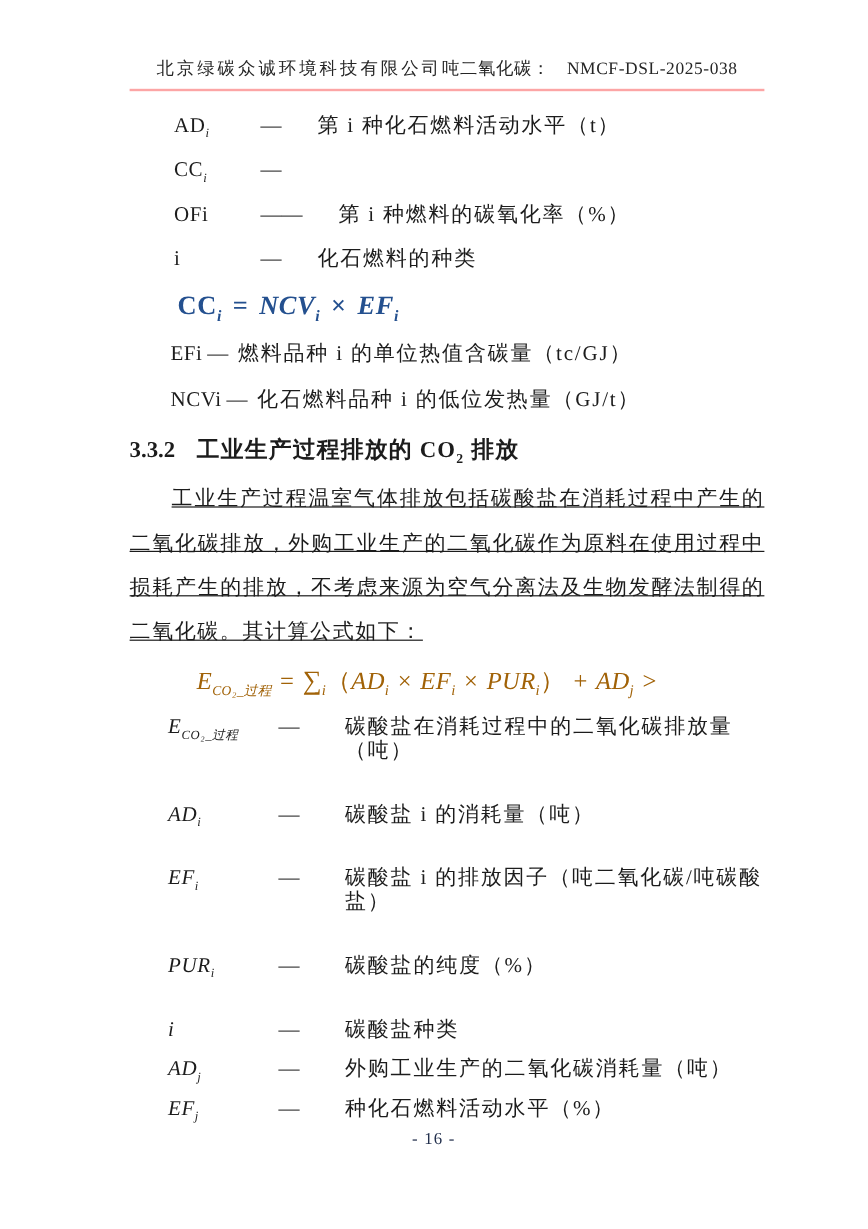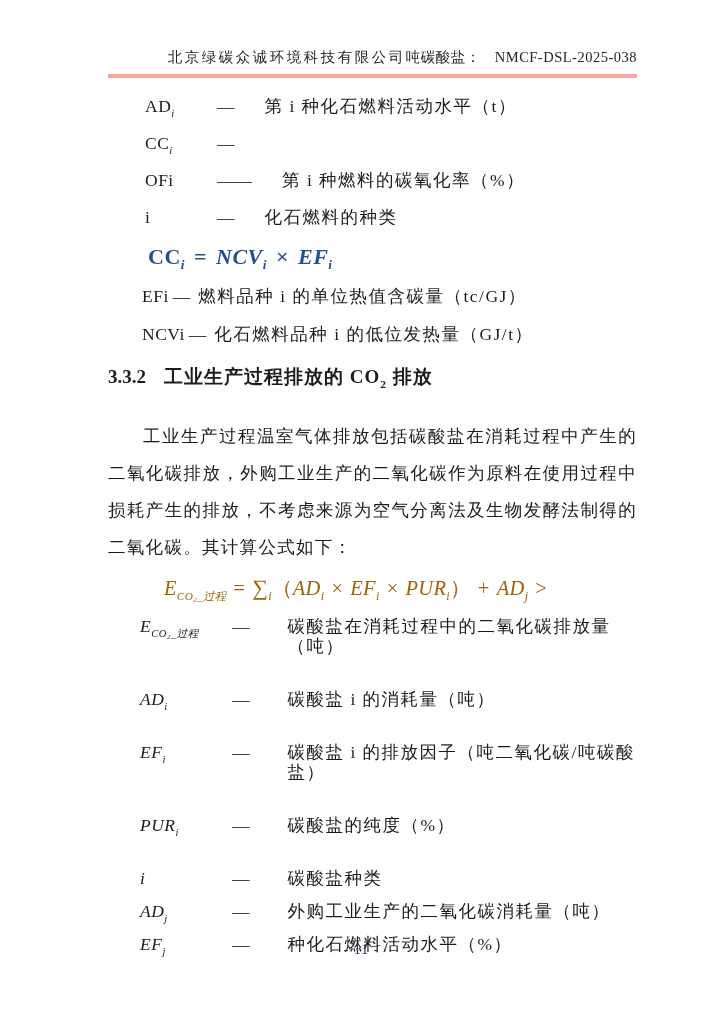--- a/index.html
+++ b/index.html
@@ -7,22 +7,22 @@
   html,body { background:#ffffff; }
   .page {
     position:relative; width:723px; height:1024px; margin:0 auto;
     background:#ffffff; overflow:hidden;
     font-family:"Liberation Serif","DejaVu Serif",serif;
     color:var(--ink);
     padding:48px 86px 0 108px;
   }
   
   .hdr {
-    display:flex; justify-content:flex-end; align-items:flex-end;
-    border-bottom:4px solid #fca5a5; padding-bottom:7px;
+    display:flex; justify-content:center; align-items:flex-end;
+    border-bottom:2px solid #fca5a5; padding-bottom:7px;
     font-size:14.5px; color:#262626;
   }
   .hdr-left { letter-spacing:2.5px; }
   .hdr-right { letter-spacing:0.5px; }
   .hdr-right .code { margin-left:10px; }
   
   .block-a { margin:18px 0 0 37px; font-size:17.5px; }
   .defrow { display:flex; align-items:baseline; margin-bottom:17px; line-height:20px;gap:16px; }
   .block-a .sym { display:inline-block; min-width:56px; letter-spacing:0.5px; }
   .dash { margin-right:14px; white-space:nowrap; }
@@ -40,22 +40,22 @@
   .formula-cc .op { margin:0 9px; font-style:normal; }
   
   .inline-def { margin:0 0 18px 34px; font-size:17.5px; line-height:20px; }
   .inline-def .sym { letter-spacing:0.5px; }
   .inline-def .dash { margin:0 8px 0 4px; }
   
   .heading { margin:20px 0 0 0; font-size:19px; font-weight:bold; letter-spacing:1px; }
   .heading .num { margin-right:18px; letter-spacing:0; }
   
   .para {
-    margin-top:28px; font-size:17.5px; line-height:37px;
-    text-align:justify; letter-spacing:1.3px; text-indent:2em;
+    margin-top:9px; font-size:17.5px; line-height:37px;
+    text-align:justify; letter-spacing:1.3px; text-indent:2em;text-decoration:underline;
   }
   
   .formula-e {
     margin:8px 0 14px 56px; font-size:20.5px; font-style:italic; color:#a16207;
     letter-spacing:0.3px;
   }
   .formula-e .op { margin:0 7px; font-style:normal; }
   .formula-e .paren { font-style:normal; }
   .formula-e .sigma { font-style:normal; font-size:22px; }
   .formula-e sub.big { font-size:0.55em; }
@@ -73,21 +73,21 @@
   }
 </style>
 </head>
 <body>
 
 <div class="page">
 
   <header class="hdr">
     <span class="hdr-left">北京绿碳众诚环境科技有限公司</span>
     <span class="hdr-right">
-      <span>吨碳酸盐：</span>
+      <span>吨二氧化碳：</span>
       <span class="code">NMCF-DSL-2025-038</span>
     </span>
   </header>
 
   <section class="block-a">
     <div class="defrow">
       <span class="sym"><span>AD</span><sub>i</sub></span>
       <span class="dash">—</span>
       <span class="desc">第 i 种化石燃料活动水平（t）</span>
     </div>
@@ -160,15 +160,15 @@
       <span class="dash">—</span>
       <span class="desc">外购工业生产的二氧化碳消耗量（吨）</span>
     </div>
     <div class="defrow tight">
       <span class="sym"><span>EF</span><sub>j</sub></span>
       <span class="dash">—</span>
       <span class="desc">种化石燃料活动水平（%）</span>
     </div>
   </section>
 
-  <div class="footer">- 11 -</div>
+  <div class="footer">- 16 -</div>
 
 </div>
 
 </body></html>

